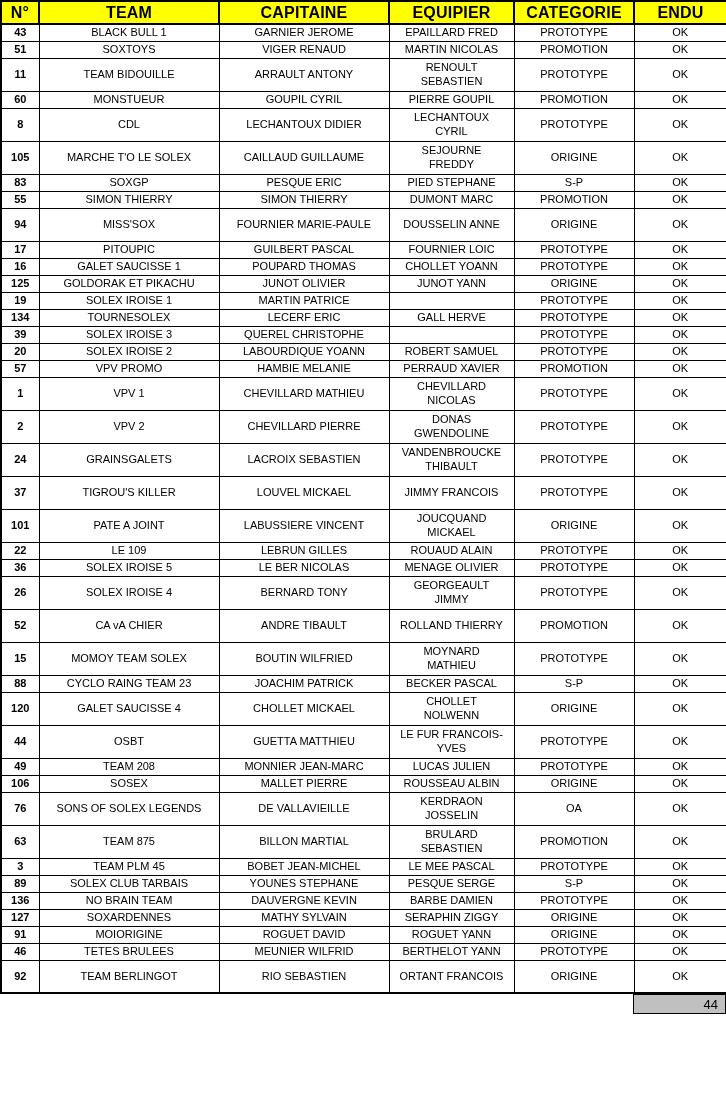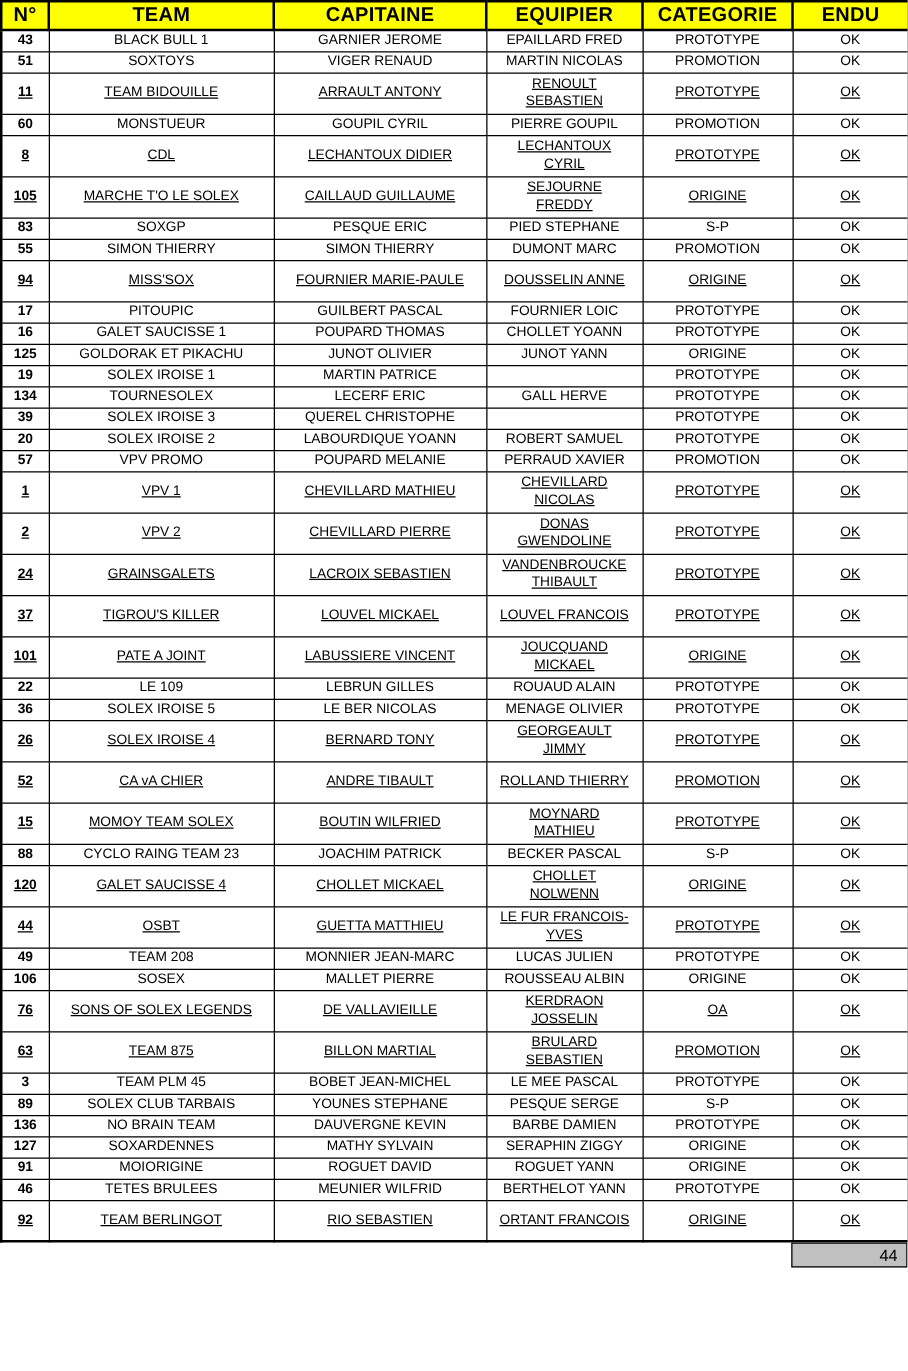--- a/index.html
+++ b/index.html
@@ -41,21 +41,21 @@
   td{
     border:1px solid var(--border);
     font-size:11px;
     line-height:1.22;
     padding:1px 2px;
     text-align:center;
     vertical-align:middle;
     overflow:hidden;
   }
   tbody tr{height:17px;}
-  tbody tr.tall{height:33px;text-decoration:underline;}
+  tbody tr.tall{height:33px;}
   td.col-num{font-weight:bold;}
   td.col-equipier{white-space:pre-line;}
   .count-cell{
     width:93px;
     height:20px;
     margin-left:633px;
     background:var(--count-bg);
     border:1px solid var(--border);
     display:flex;
     align-items:center;
@@ -214,21 +214,21 @@
     <td class="col-num">20</td>
     <td class="col-team">SOLEX IROISE 2</td>
     <td class="col-capitaine">LABOURDIQUE YOANN</td>
     <td class="col-equipier">ROBERT SAMUEL</td>
     <td class="col-categorie">PROTOTYPE</td>
     <td class="col-endu">OK</td>
   </tr>
       <tr>
     <td class="col-num">57</td>
     <td class="col-team">VPV PROMO</td>
-    <td class="col-capitaine">POUPARD MELANIE</td>
+    <td class="col-capitaine">HAMBIE MELANIE</td>
     <td class="col-equipier">PERRAUD XAVIER</td>
     <td class="col-categorie">PROMOTION</td>
     <td class="col-endu">OK</td>
   </tr>
       <tr class="tall">
     <td class="col-num">1</td>
     <td class="col-team">VPV 1</td>
     <td class="col-capitaine">CHEVILLARD MATHIEU</td>
     <td class="col-equipier">CHEVILLARD
 NICOLAS</td>
@@ -250,21 +250,21 @@
     <td class="col-capitaine">LACROIX SEBASTIEN</td>
     <td class="col-equipier">VANDENBROUCKE
 THIBAULT</td>
     <td class="col-categorie">PROTOTYPE</td>
     <td class="col-endu">OK</td>
   </tr>
       <tr class="tall">
     <td class="col-num">37</td>
     <td class="col-team">TIGROU'S KILLER</td>
     <td class="col-capitaine">LOUVEL MICKAEL</td>
-    <td class="col-equipier">LOUVEL FRANCOIS</td>
+    <td class="col-equipier">JIMMY FRANCOIS</td>
     <td class="col-categorie">PROTOTYPE</td>
     <td class="col-endu">OK</td>
   </tr>
       <tr class="tall">
     <td class="col-num">101</td>
     <td class="col-team">PATE A JOINT</td>
     <td class="col-capitaine">LABUSSIERE VINCENT</td>
     <td class="col-equipier">JOUCQUAND
 MICKAEL</td>
     <td class="col-categorie">ORIGINE</td>

